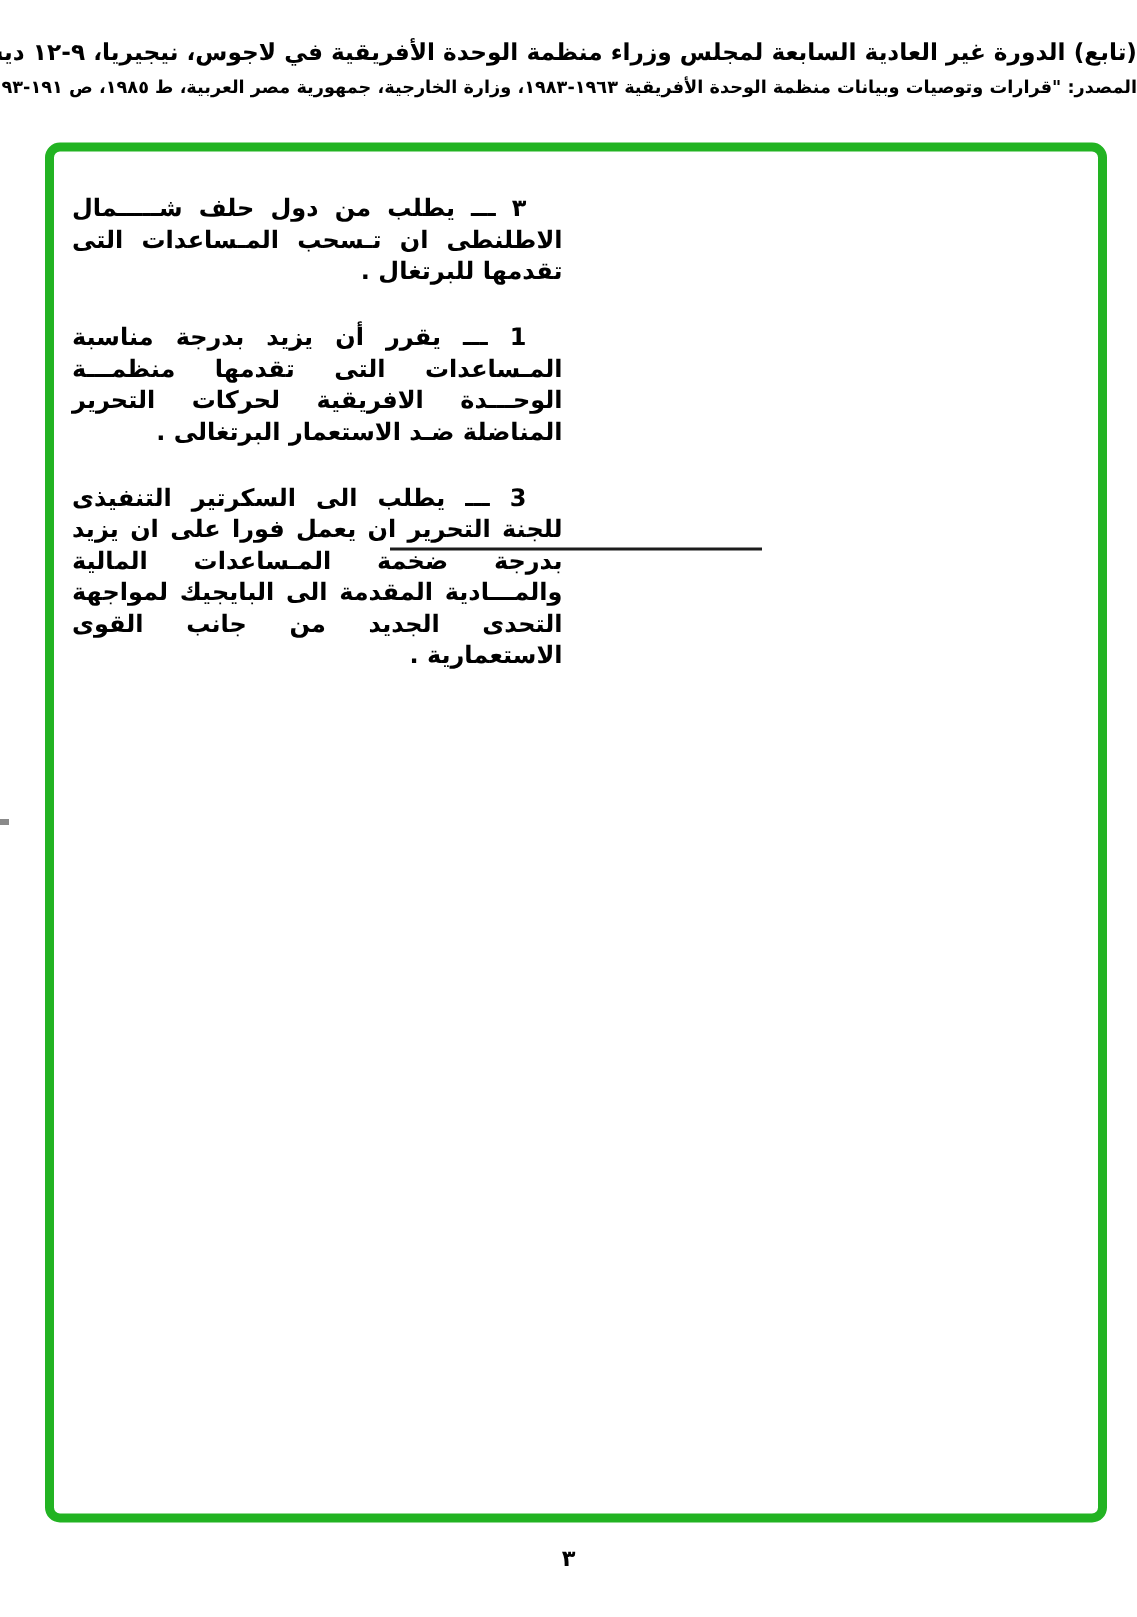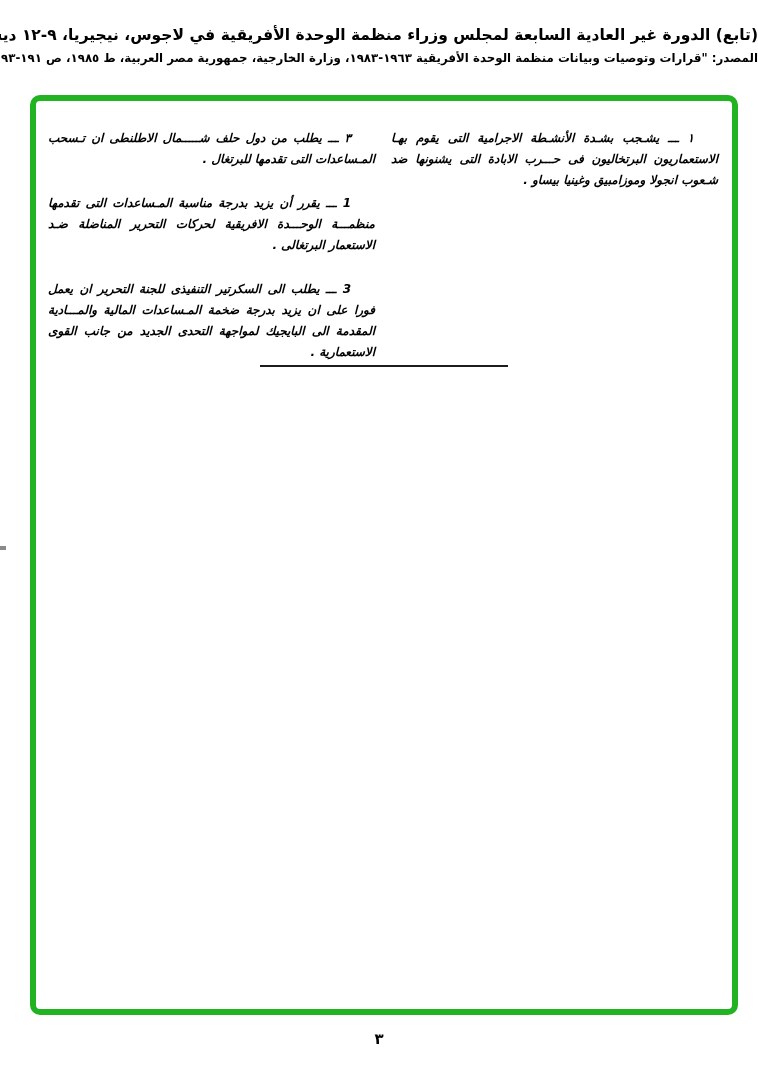--- a/index.html
+++ b/index.html
@@ -50,23 +50,22 @@
   .columns {
     direction: rtl;
     display: flex;
     gap: 16px;
     padding: 27px 14px 0 12px;
   }
   .col {
     flex: 1;
     text-align: justify;
     font-weight: 700;
-    font-size: 12px;
+    font-size: 16px;
     line-height: 21px;
-    font-style: italic;
   }
   .col p {
     margin: 0 0 23px 0;
     text-indent: 24px;
   }
   .divider {
     position: absolute;
     top: 264px;
     left: 50%;
     transform: translateX(-50%);
@@ -98,21 +97,20 @@
 <div class="page">
 
   <div class="header">
     <div class="header-line1">(تابع) الدورة غير العادية السابعة لمجلس وزراء منظمة الوحدة الأفريقية في لاجوس، نيجيريا، ٩-١٢ ديسمبر ١٩٧٠</div>
     <div class="header-line2">المصدر: "قرارات وتوصيات وبيانات منظمة الوحدة الأفريقية ١٩٦٣-١٩٨٣، وزارة الخارجية، جمهورية مصر العربية، ط ١٩٨٥، ص ١٩١-١٩٣"</div>
   </div>
 
   <div class="resolution-box" style="border-color: rgb(34, 179, 34);">
     <div class="columns">
       <div class="col">
-        <p>١ ـــ يشـجب بشـدة الأنشـطة الاجرامية التى يقوم بهـا الاستعماريون البرتخاليون فى حـــرب الابادة التى يشنونها ضد شـعوب انجولا وموزامبيق وغينيا بيساو .</p>
       </div>
       <div class="col">
         <p>٣ ـــ يطلب من دول حلف شـــــمال الاطلنطى ان تـسحب المـساعدات التى تقدمها للبرتغال .</p>
         <p>1 ـــ يقرر أن يزيد بدرجة مناسبة المـساعدات التى تقدمها منظمـــة الوحـــدة الافريقية لحركات التحرير المناضلة ضـد الاستعمار البرتغالى .</p>
         <p>3 ـــ يطلب الى السكرتير التنفيذى للجنة التحرير ان يعمل فورا على ان يزيد بدرجة ضخمة المـساعدات المالية والمـــادية المقدمة الى البايجيك لمواجهة التحدى الجديد من جانب القوى الاستعمارية .</p>
       </div>
     </div>
     <div class="divider"></div>
   </div>
 

